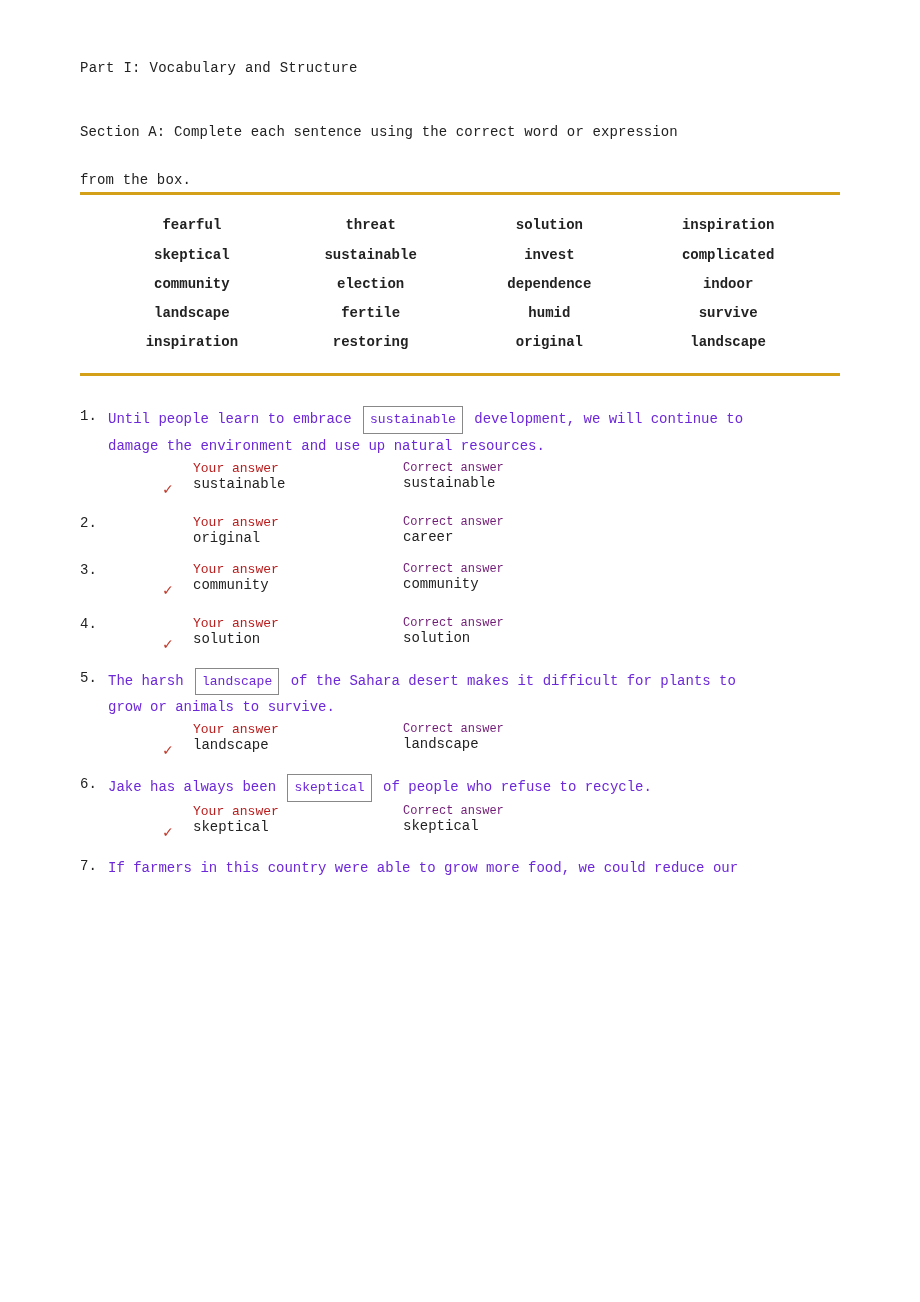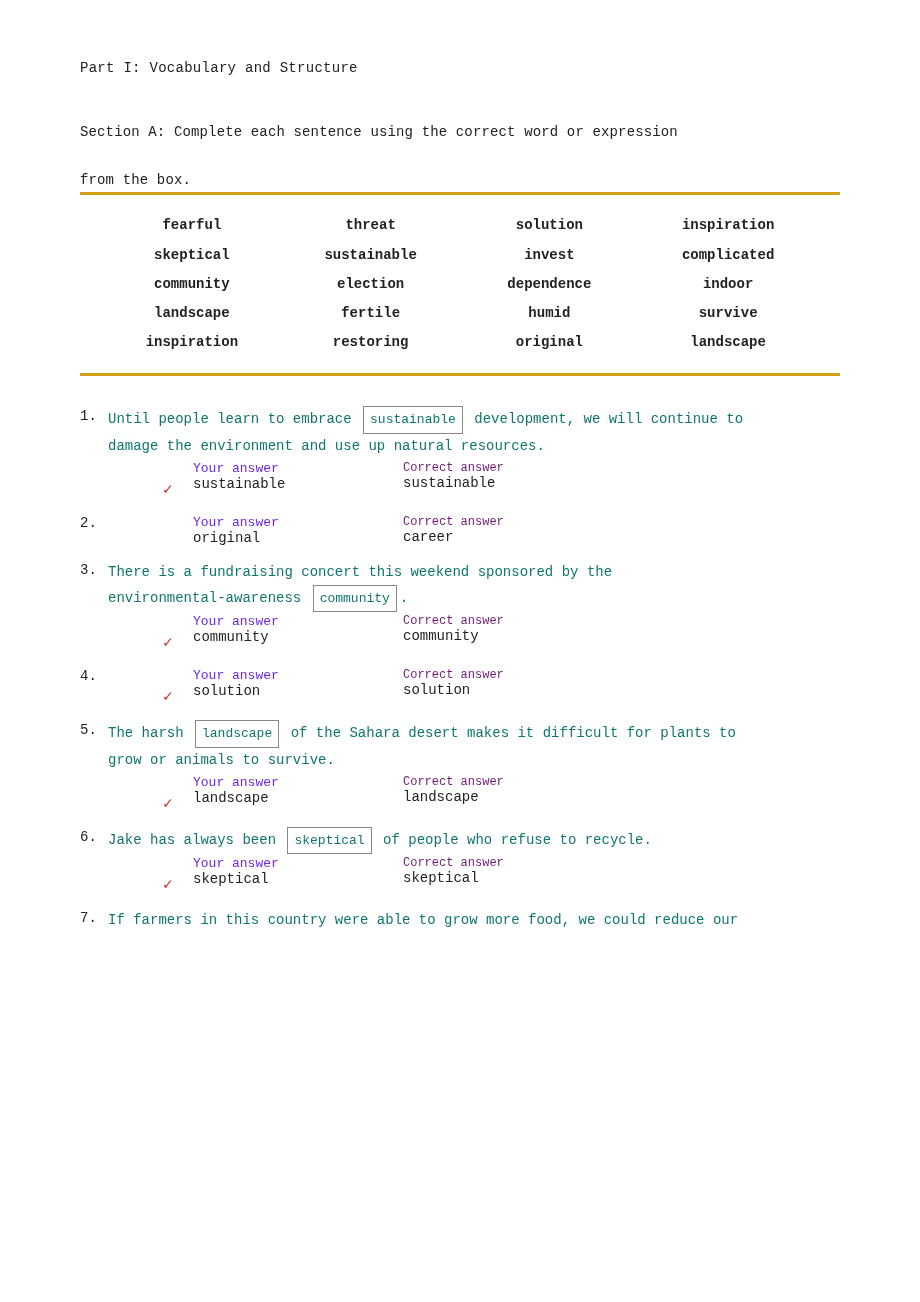--- a/index.html
+++ b/index.html
@@ -48,39 +48,39 @@
       min-width: 28px;
       font-size: 14px;
       padding-top: 2px;
     }
     .q-body {
       flex: 1;
     }
     .q-sentence {
       font-size: 14px;
       line-height: 1.8;
-      color: #0f766e;
+      color: #6d28d9;
     }
     .inline-box {
       display: inline-block;
       border: 1px solid #888;
       padding: 1px 6px;
       font-size: 13px;
       background: #fff;
       vertical-align: middle;
       margin: 0 3px;
     }
     .check-mark {
       color: #c0392b;
       font-size: 16px;
       margin-right: 8px;
       margin-top: 20px;
     }
     .your-answer-label {
-      color: #6d28d9;
+      color: #b91c1c;
       font-size: 13px;
       font-family: 'Courier New', Courier, monospace;
     }
     .correct-answer-label {
       color: #701a75;
       font-size: 12px;
       font-family: 'Courier New', Courier, monospace;
     }
     .answer-value {
       font-size: 14px;
@@ -184,23 +184,20 @@
             <div class="answer-value">career</div>
           </div>
         </div>
       </div>
     </div>
   </li>
 
   <li class="question-item">
     <div class="q-number">3.</div>
     <div class="q-body">
-      <div class="q-sentence">
-        There is a fundraising concert this weekend sponsored by the<br>environmental-awareness <span class="inline-box">community</span>.
-      </div>
       <div class="answer-block">
         <div class="answer-section">
           <div class="check-col">
             <span class="check-mark">✓</span>
           </div>
           <div class="col-block">
             <div class="your-answer-label">Your answer</div>
             <div class="answer-value">community</div>
           </div>
           <div class="col-block">

